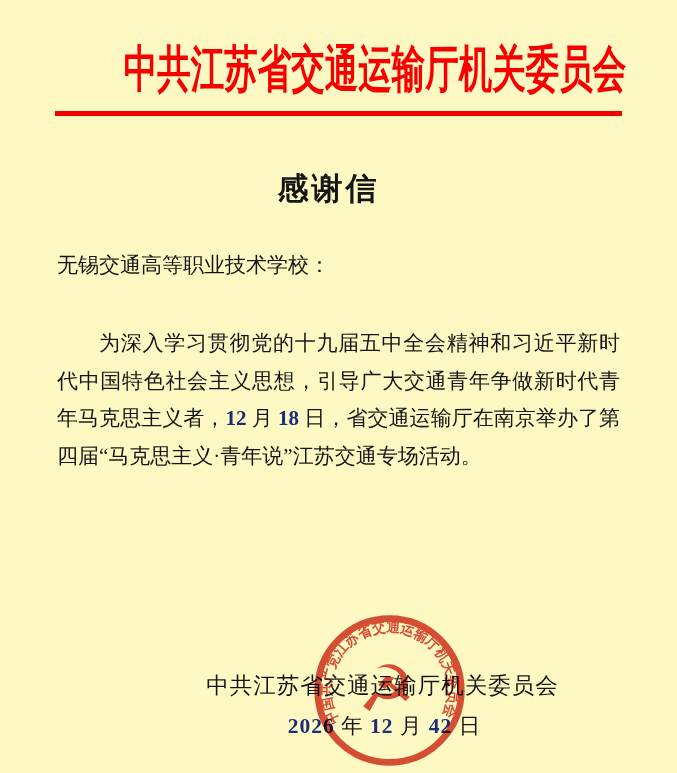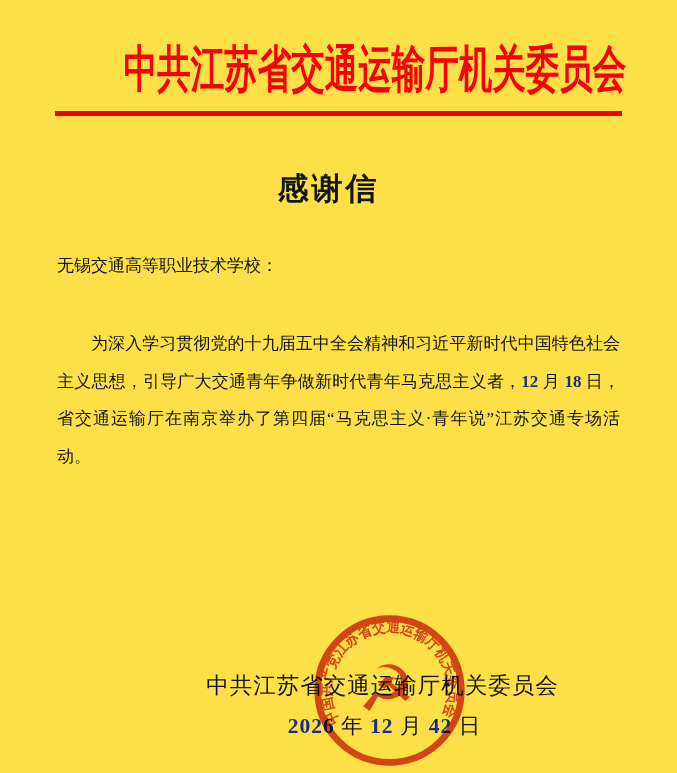--- a/index.html
+++ b/index.html
@@ -9,21 +9,21 @@
     --number-blue:#1c2d7a;
     --seal-red:#d0372a;
   }
   html,body{margin:0;padding:0;}
   body{
     width:677px;height:773px;background:#ffffff;
     font-family:"Liberation Serif","DejaVu Serif",serif;
     color:var(--text-black);
     position:relative;overflow:hidden;
   }
-  .page{position:absolute;inset:0;background:#fde047;}
+  .page{position:absolute;inset:0;background:#fef9c3;}
 
   .header-title{
     position:absolute;top:36px;left:0;width:100%;
     text-align:center;white-space:nowrap;
   }
   .header-title .squeeze{
     display:inline-block;
     font-size:50px;font-weight:bold;color:var(--header-red);
     transform:scaleX(0.67);transform-origin:center;
     letter-spacing:0px;
@@ -32,21 +32,21 @@
     position:absolute;top:111px;left:55px;width:567px;height:5px;
     background:var(--rule-red);
   }
   .letter-title{
     position:absolute;top:168px;left:0;width:100%;
     text-align:center;font-size:31px;font-weight:bold;
     letter-spacing:3px;transform:translateX(-10px);
   }
   .body-text{
     position:absolute;top:247px;left:57px;width:563px;
-    font-size:17px;line-height:37.8px;text-align:justify;
+    font-size:21px;line-height:37.8px;text-align:justify;
   }
   .body-text p{margin:0;padding:0;}
   .body-text p.indented{text-indent:2em;margin-top:40px;}
   .num{
     font-weight:bold;color:var(--number-blue);
     font-family:"Liberation Serif",serif;
   }
   .sig-org{
     position:absolute;top:670px;left:0;width:100%;
     text-align:center;font-size:22.5px;letter-spacing:1px;

